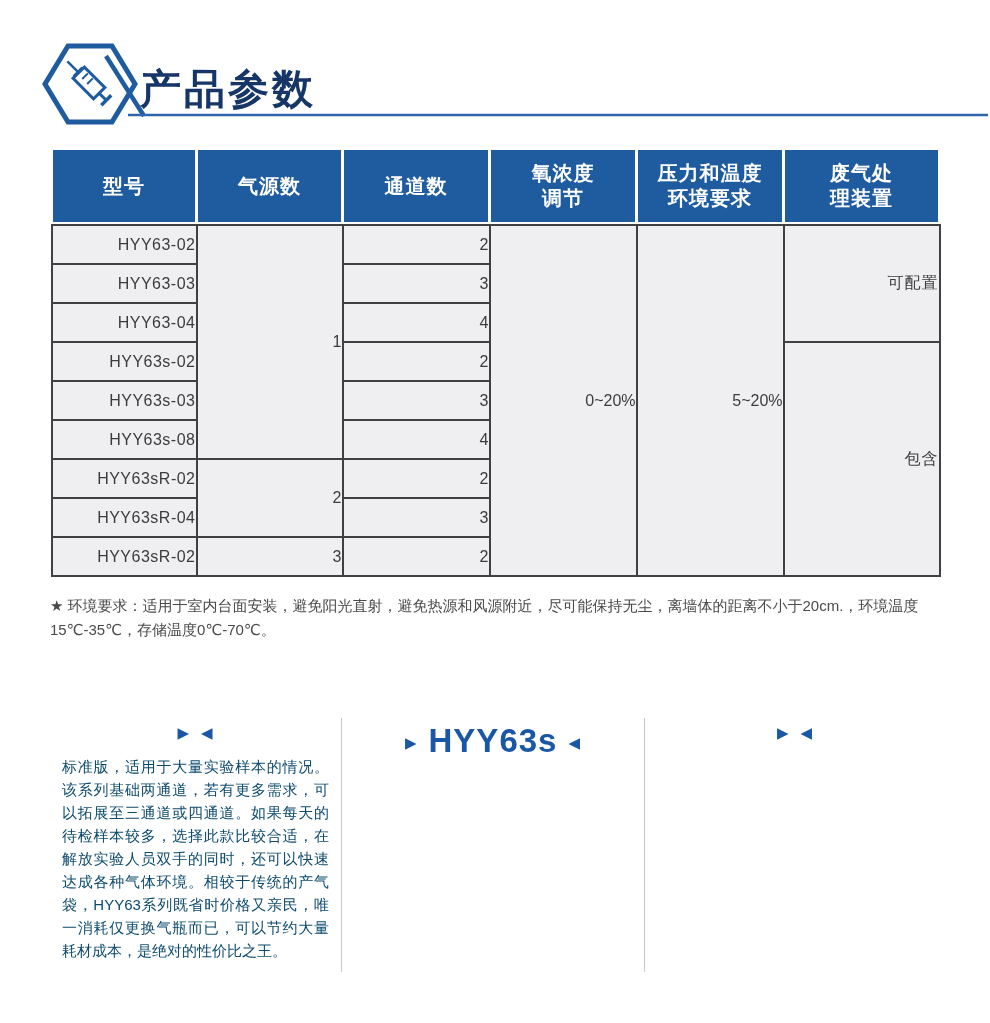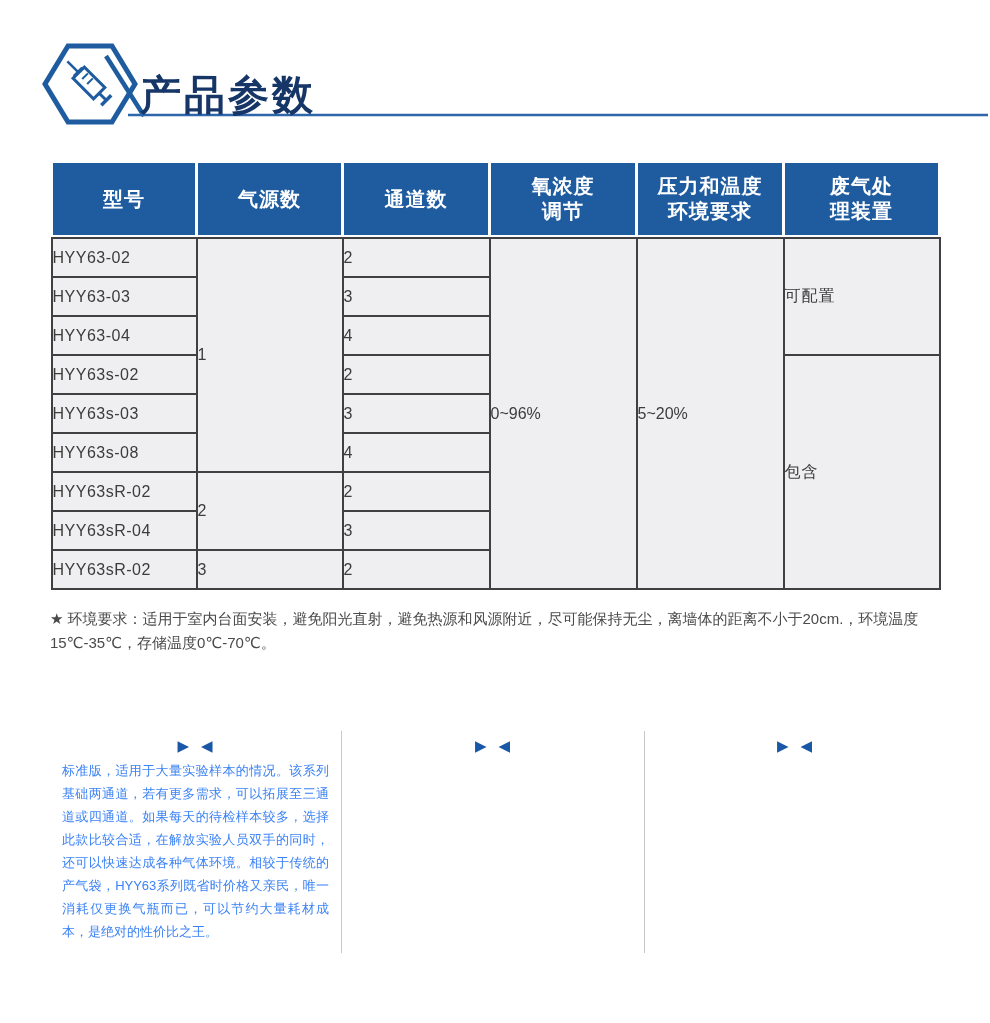--- a/index.html
+++ b/index.html
@@ -7,43 +7,43 @@
     width: 990px; height: 1023px;
     background: #ffffff;
     font-family: "Liberation Sans", "DejaVu Sans", sans-serif;
     overflow: hidden; position: relative;
   }
 
   
   .header { position: relative; width: 990px; height: 150px; }
   .header-decor { position: absolute; left: 0; top: 0; }
   .page-title {
-    position: absolute; left: 140px; top: 68px;
+    position: absolute; left: 140px; top: 62px;
     font-size: 41px; font-weight: 700; color: #173668;
     letter-spacing: 3px; white-space: nowrap;
   }
 
   
   table.spec {
-    margin-left: 50px; margin-top: 13px;
+    margin-left: 50px; 
     border-collapse: collapse; table-layout: fixed;
     width: 888px;
   }
   table.spec th {
     background: #1E5C9F; color: #ffffff;
     height: 72px; font-size: 20px; font-weight: 700;
     border-left: 3px solid #ffffff; border-right: 3px solid #ffffff;
     border-top: none; border-bottom: none;
     line-height: 1.25; letter-spacing: 1px;
     text-align: center; vertical-align: middle;
   }
   table.spec td {
     background: #EFEFF2; color: #3C3C3C;
     border: 2px solid #404040;
-    height: 39px; text-align: left; vertical-align: middle;
+    height: 39px; text-align: right; vertical-align: middle;
     font-size: 16px;
   }
   table.spec tr.gap-row td {
     background: transparent; border: none; height: 3px; padding: 0;
   }
   td.model-cell { letter-spacing: 0.5px; }
   td.num-cell, td.range-cell { font-size: 17px; }
   td.word-cell { font-size: 16px; letter-spacing: 1px; }
 
   
@@ -60,22 +60,22 @@
     align-items: stretch;
   }
   .section { padding: 4px 0 10px 0; }
   .section.mid { border-left: 1px solid #C9C9C9; border-right: 1px solid #C9C9C9; }
   .section-title {
     display: flex; justify-content: center; align-items: center; gap: 11px;
     color: #1B57A7; font-weight: 700; font-size: 33px; letter-spacing: 1px;
   }
   .section-title .tri { font-size: 15px; line-height: 1; padding-top: 3px; }
   .section-body {
-    margin-top: 6px; padding: 0 12px;
-    font-size: 13px; line-height: 23px; color: #3b82f6;
+    margin-top: 15px; padding: 0 12px;
+    font-size: 15px; line-height: 23px; color: #0c4a6e;
     text-align: justify;
   }
 </style>
 </head>
 <body>
 
 <div class="header">
   <svg class="header-decor" width="990" height="150" viewBox="0 0 990 150">
 
     <polygon points="45,84 68,46 112,46 135,84 112,122 68,122" fill="none" stroke="#1E5C9F" stroke-width="5" stroke-linejoin="miter"></polygon>
@@ -134,21 +134,21 @@
     </th>
   </tr>
   <tr class="gap-row">
         <td colspan="6"></td>
       </tr>
 
   <tr>
     <td class="model-cell">HYY63-02</td>
     <td class="num-cell" rowspan="6">1</td>
     <td class="num-cell">2</td>
-    <td class="range-cell" rowspan="9">0~96%</td>
+    <td class="range-cell" rowspan="9">0~20%</td>
     <td class="range-cell" rowspan="9">5~20%</td>
     <td class="word-cell" rowspan="3">可配置</td>
   </tr>
   <tr>
     <td class="model-cell">HYY63-03</td>
     <td class="num-cell">3</td>
   </tr>
   <tr>
     <td class="model-cell">HYY63-04</td>
     <td class="num-cell">4</td>
@@ -193,20 +193,21 @@
     <div class="section-title">
       <span class="tri">▶</span>
       <span class="tri">◀</span>
     </div>
     <div class="section-body">标准版，适用于大量实验样本的情况。该系列基础两通道，若有更多需求，可以拓展至三通道或四通道。如果每天的待检样本较多，选择此款比较合适，在解放实验人员双手的同时，还可以快速达成各种气体环境。相较于传统的产气袋，HYY63系列既省时价格又亲民，唯一消耗仅更换气瓶而已，可以节约大量耗材成本，是绝对的性价比之王。</div>
   </div>
 
   <div class="section mid">
     <div class="section-title">
       <span class="tri">▶</span>
+      <span>HYY63s</span>
       <span class="tri">◀</span>
     </div>
   </div>
 
   <div class="section">
     <div class="section-title">
       <span class="tri">▶</span>
       <span class="tri">◀</span>
     </div>
   </div>

